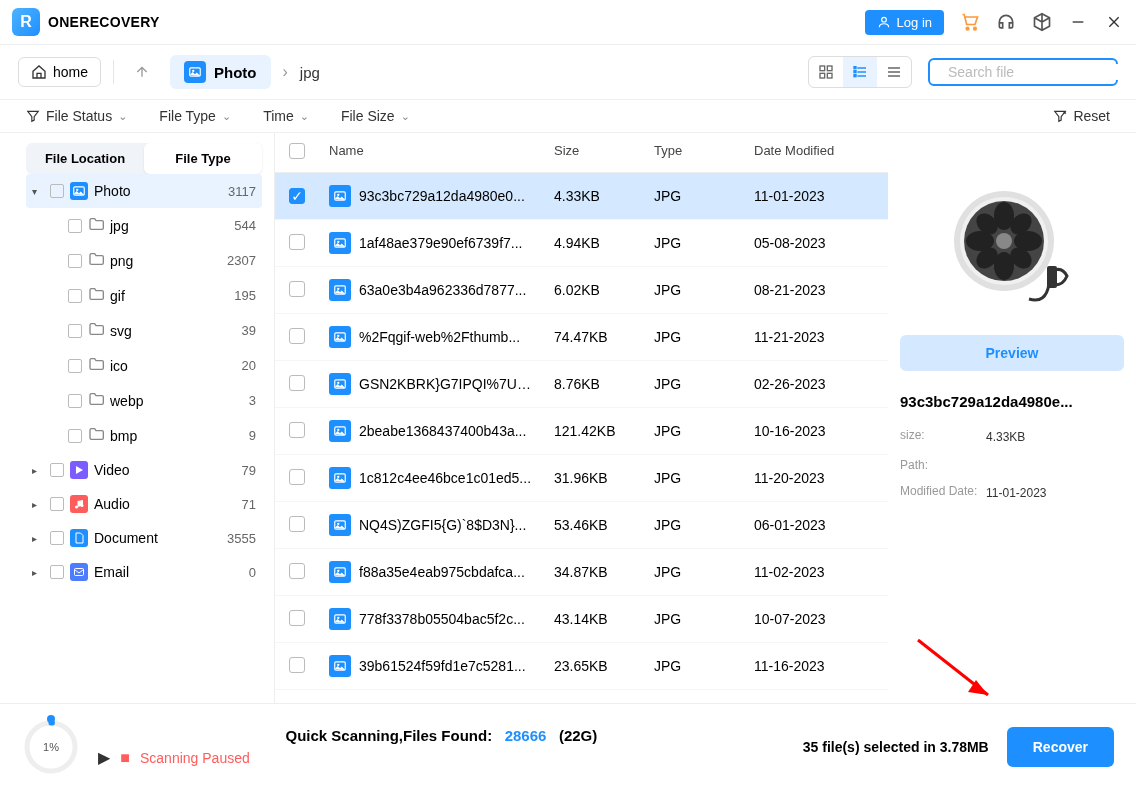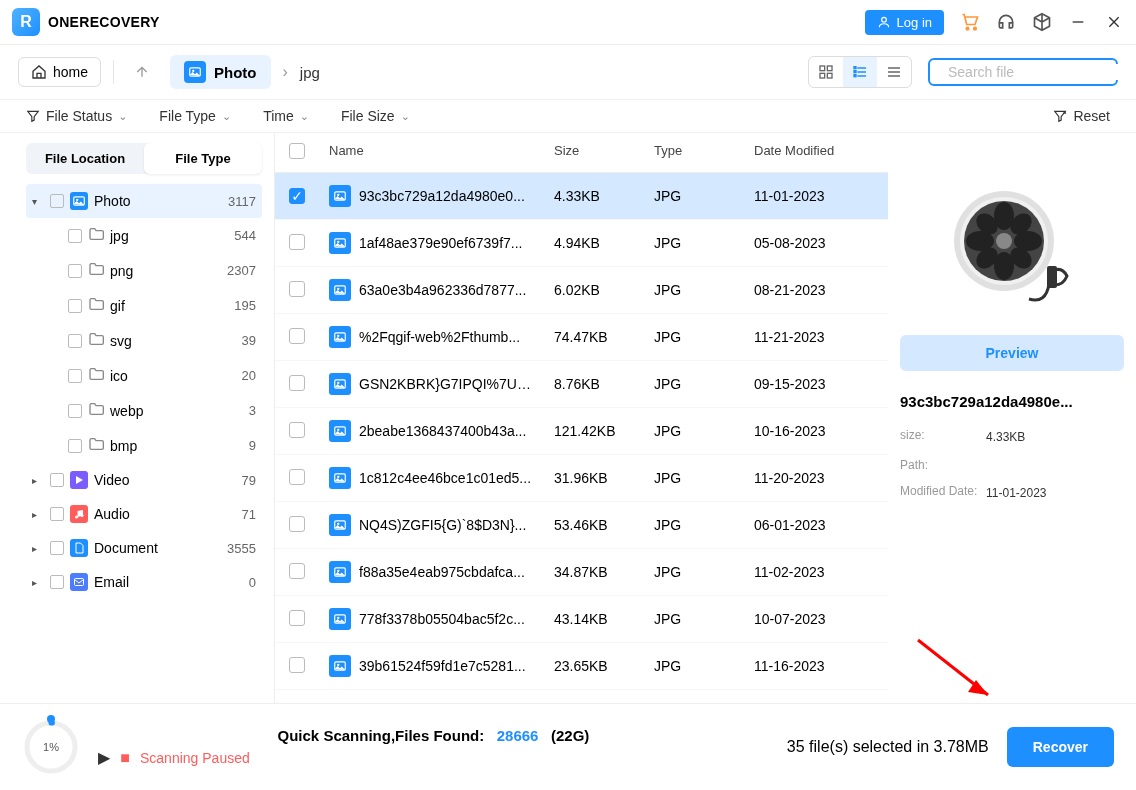--- a/index.html
+++ b/index.html
@@ -35,21 +35,21 @@
 .filterbar { display: flex; align-items: center; padding: 8px 26px; gap: 32px; border-bottom: 1px solid #f0f0f0; font-size: 14px; color: #333; }
 .filter-item { display: flex; align-items: center; gap: 6px; cursor: pointer; }
 .filter-item.reset { margin-left: auto; }
 .chev { font-size: 11px; color: #888; }
 
 
 .main { flex: 1; display: flex; overflow: hidden; }
 
 
 .sidebar { width: 275px; border-right: 1px solid #eee; display: flex; flex-direction: column; padding: 10px 12px 10px 26px; overflow-y: auto; }
-.sidebar-tabs { display: flex; background: #f0f3f7; border-radius: 6px; margin-bottom: 10px; }
+.sidebar-tabs { display: flex; background: #f0f3f7; border-radius: 6px; }
 .sidebar-tab { flex: 1; text-align: center; padding: 8px 6px; font-size: 13px; font-weight: 600; cursor: pointer; border-radius: 6px; }
 .sidebar-tab.active { background: #fff; box-shadow: 0 1px 3px rgba(0,0,0,0.08); }
 .tree-row { display: flex; align-items: center; gap: 6px; padding: 8px 6px; font-size: 14px; cursor: pointer; border-radius: 4px; }
 .tree-row.selected { background: #e8f3ff; }
 .tree-row .caret { width: 12px; font-size: 10px; color: #555; }
 .tree-row .cb { width: 14px; height: 14px; border: 1px solid #bbb; border-radius: 2px; flex-shrink: 0; }
 .tree-row .t-icon { width: 18px; height: 18px; display: flex; align-items: center; justify-content: center; border-radius: 3px; font-size: 11px; flex-shrink: 0; }
 .tree-row .t-icon.photo { background: #1e8fff; color: #fff; }
 .tree-row .t-icon.video { background: #7b5cff; color: #fff; }
 .tree-row .t-icon.audio { background: #ff5c5c; color: #fff; }
@@ -95,21 +95,21 @@
 .progress-ring { position: relative; width: 58px; height: 58px; }
 .progress-ring svg { transform: rotate(-90deg); }
 .progress-pct { position: absolute; top: 50%; left: 50%; transform: translate(-50%,-50%); font-size: 11px; color: #555; }
 .progress-dot { position: absolute; top: -3px; left: 50%; transform: translateX(-50%); width: 8px; height: 8px; background: #1e8fff; border-radius: 50%; }
 .scan-info { flex: 1; }
 .scan-title { font-weight: 700; font-size: 15px; text-align: center; }
 .scan-title .count { color: #1e8fff; }
 .scan-controls { display: flex; align-items: center; gap: 10px; margin-top: 4px; }
 .scan-ctrl { cursor: pointer; color: #333; }
 .scan-status { color: #ff5c5c; font-size: 14px; }
-.selected-info { font-weight: 400; font-size: 16px; }
+.selected-info { font-weight: 700; font-size: 14px; }
 .recover-btn { background: #1e8fff; color: #fff; font-weight: 600; padding: 12px 26px; border-radius: 6px; cursor: pointer; font-size: 14px; }
 
 
 .arrow-annot { position: absolute; right: 128px; bottom: 80px; pointer-events: none; }
 </style>
 </head>
 <body>
 
 <div class="titlebar">
   <div class="titlebar-left">
@@ -456,21 +456,21 @@
               <svg width="14" height="14" viewBox="0 0 24 24" fill="#fff">
                 <rect x="3" y="5" width="18" height="14" rx="2" fill="none" stroke="#fff" stroke-width="2"></rect>
                 <circle cx="9" cy="10" r="2"></circle>
                 <path d="M3 17l5-5 4 4 3-3 6 6"></path>
               </svg>
             </span>
             <span>GSN2KBRK}G7IPQI%7U2...</span>
           </div>
     <div class="fsize">8.76KB</div>
     <div class="ftype">JPG</div>
-    <div class="fdate">09-15-2023</div>
+    <div class="fdate">02-26-2023</div>
         </div>
         <div class="trow">
           <div class="cb"><span class="cb-box"></span></div>
     <div class="fname">
             <span class="fimg">
               <svg width="14" height="14" viewBox="0 0 24 24" fill="#fff">
                 <rect x="3" y="5" width="18" height="14" rx="2" fill="none" stroke="#fff" stroke-width="2"></rect>
                 <circle cx="9" cy="10" r="2"></circle>
                 <path d="M3 17l5-5 4 4 3-3 6 6"></path>
               </svg>

